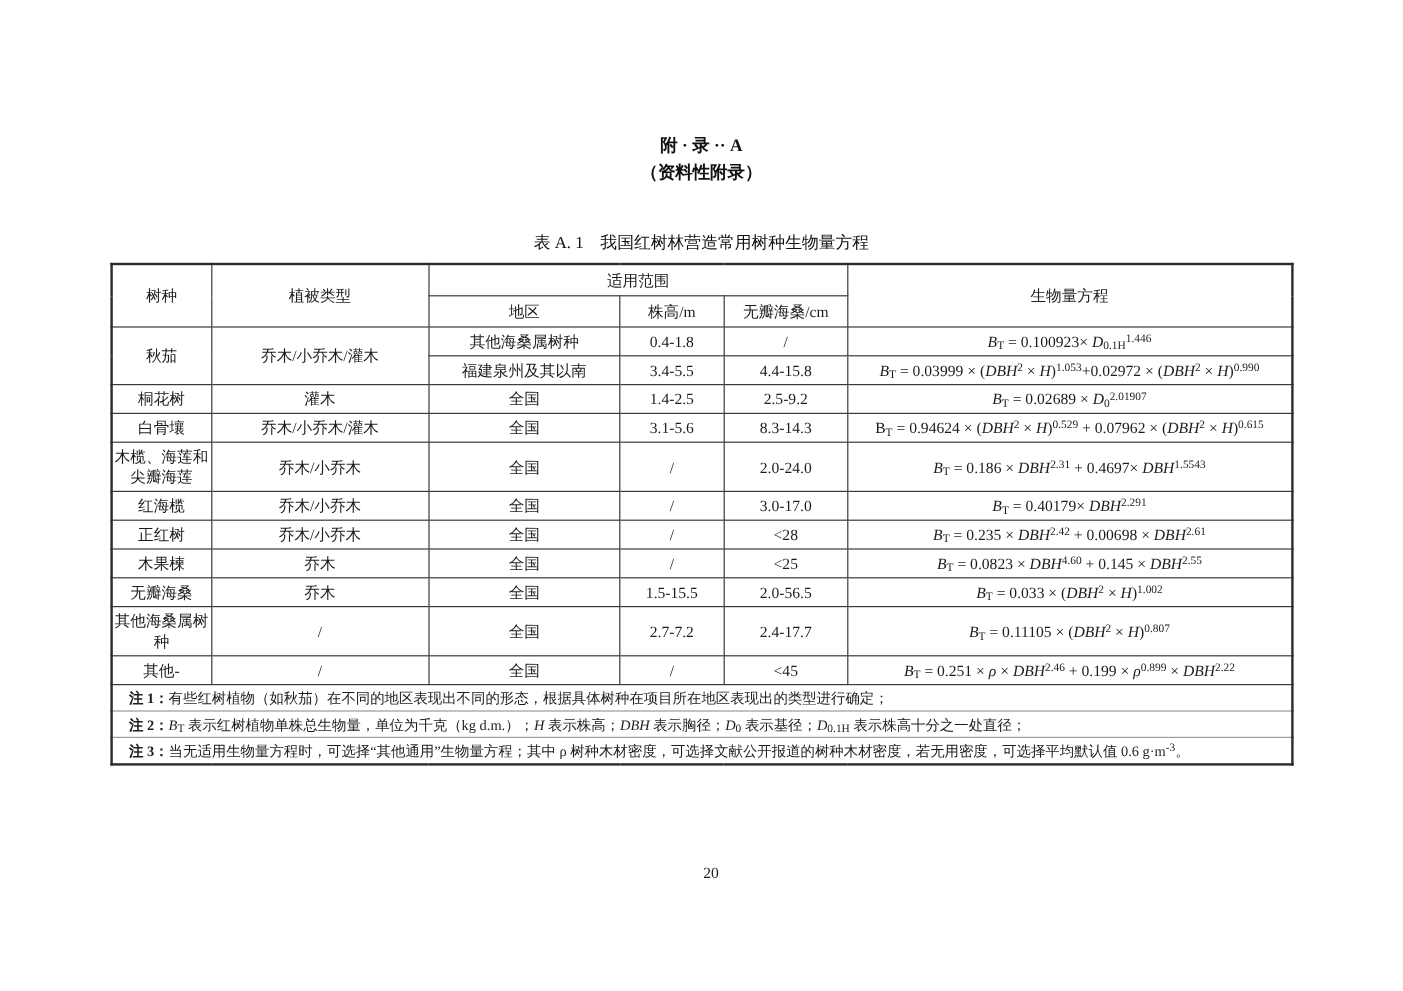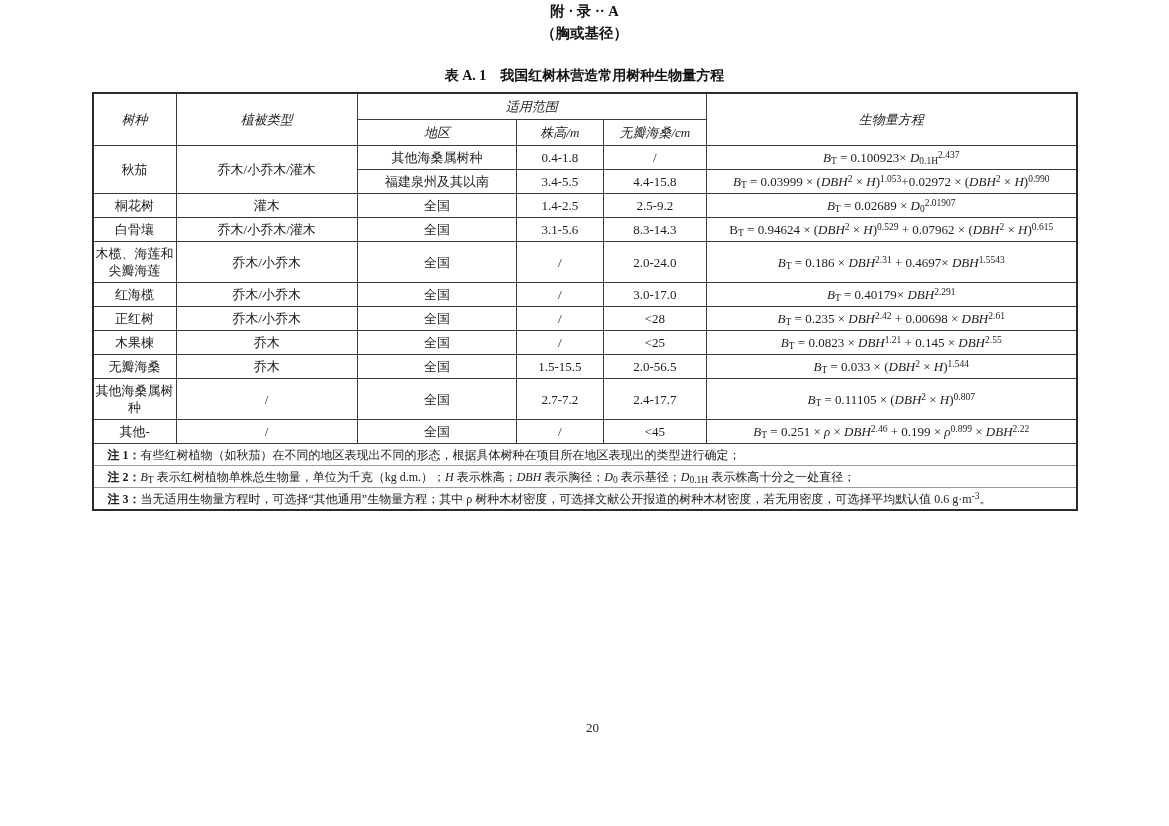--- a/index.html
+++ b/index.html
@@ -5,30 +5,31 @@
   html,body{margin:0;padding:0;background:#fff;}
   .page{
     position:relative;
     width:1169px;height:826px;
     background:#fff;
     color:#1c1c1c;
     font-family:"Liberation Serif","DejaVu Serif",serif;
     overflow:hidden;
   }
   .appendix-head{
+    padding-top:111px;
     text-align:center;
     font-weight:bold;
     font-size:14.5px;
     line-height:22px;
     color:#111;
   }
   .table-caption{
-    margin-top:23px;
-    text-align:center;
-    font-weight:bold;
+    margin-top:39px;
+    text-align:center;
+    font-weight:normal;
     font-size:14px;
     color:#111;
   }
   table.biomass{
     margin:7px auto 0 auto;
     width:986px;
     border-collapse:collapse;
     table-layout:fixed;
     font-size:13px;
     color:#1c1c1c;
@@ -36,21 +37,21 @@
   table.biomass{border:2px solid #2b2b2b;}
   table.biomass th, table.biomass td{
     border:1px solid #3a3a3a;
     padding:3px 2px;
     text-align:center;
     vertical-align:middle;
     font-weight:normal;
     line-height:17px;
     word-break:break-all;
   }
-  table.biomass thead th{height:19px;font-style:italic;}
+  table.biomass thead th{height:19px;}
   table.biomass tbody td{height:17px;}
   td.eq{font-size:13px;}
   td.eq i{font-style:italic;}
   sub,sup{font-size:9.5px;line-height:0;}
   sub{vertical-align:-2px;}
   sup{vertical-align:4px;}
   tr.note-row td{
     text-align:left;
     padding:2px 14px;
     font-size:12px;
@@ -69,21 +70,21 @@
     padding-left:16px;
   }
 </style>
 </head>
 <body>
 
 <div class="page">
 
   <div class="appendix-head">
     <div>附 · 录 ·· A</div>
-    <div>（胸或基径）</div>
+    <div>（资料性附录）</div>
   </div>
 
   <div class="table-caption">表 A. 1　我国红树林营造常用树种生物量方程</div>
 
   <table class="biomass">
     <colgroup>
       <col style="width:8.5%">
         <col style="width:18.4%">
         <col style="width:16.2%">
       <col style="width:8.8%">
@@ -103,21 +104,21 @@
         <th>无瓣海桑/cm</th>
       </tr>
     </thead>
     <tbody>
       <tr>
         <td rowspan="2">秋茄</td>
         <td rowspan="2">乔木/小乔木/灌木</td>
         <td>其他海桑属树种</td>
         <td>0.4-1.8</td>
         <td>/</td>
-        <td class="eq"><i>B</i><sub>T</sub> = 0.100923× <i>D</i><sub>0.1H</sub><sup>2.437</sup></td>
+        <td class="eq"><i>B</i><sub>T</sub> = 0.100923× <i>D</i><sub>0.1H</sub><sup>1.446</sup></td>
       </tr>
       <tr>
         <td>福建泉州及其以南</td>
         <td>3.4-5.5</td>
         <td>4.4-15.8</td>
         <td class="eq"><i>B</i><sub>T</sub> = 0.03999 × (<i>DBH</i><sup>2</sup> × <i>H</i>)<sup>1.053</sup>+0.02972 × (<i>DBH</i><sup>2</sup> × <i>H</i>)<sup>0.990</sup></td>
       </tr>
       <tr>
         <td>桐花树</td>
         <td>灌木</td>
@@ -157,29 +158,29 @@
         <td>/</td>
         <td>&lt;28</td>
         <td class="eq"><i>B</i><sub>T</sub> = 0.235 × <i>DBH</i><sup>2.42</sup> + 0.00698 × <i>DBH</i><sup>2.61</sup></td>
       </tr>
       <tr>
         <td>木果楝</td>
         <td>乔木</td>
         <td>全国</td>
         <td>/</td>
         <td>&lt;25</td>
-        <td class="eq"><i>B</i><sub>T</sub> = 0.0823 × <i>DBH</i><sup>1.21</sup> + 0.145 × <i>DBH</i><sup>2.55</sup></td>
+        <td class="eq"><i>B</i><sub>T</sub> = 0.0823 × <i>DBH</i><sup>4.60</sup> + 0.145 × <i>DBH</i><sup>2.55</sup></td>
       </tr>
       <tr>
         <td>无瓣海桑</td>
         <td>乔木</td>
         <td>全国</td>
         <td>1.5-15.5</td>
         <td>2.0-56.5</td>
-        <td class="eq"><i>B</i><sub>T</sub> = 0.033 × (<i>DBH</i><sup>2</sup> × <i>H</i>)<sup>1.544</sup></td>
+        <td class="eq"><i>B</i><sub>T</sub> = 0.033 × (<i>DBH</i><sup>2</sup> × <i>H</i>)<sup>1.002</sup></td>
       </tr>
       <tr>
         <td>其他海桑属树种</td>
         <td>/</td>
         <td>全国</td>
         <td>2.7-7.2</td>
         <td>2.4-17.7</td>
         <td class="eq"><i>B</i><sub>T</sub> = 0.11105 × (<i>DBH</i><sup>2</sup> × <i>H</i>)<sup>0.807</sup></td>
       </tr>
       <tr>

